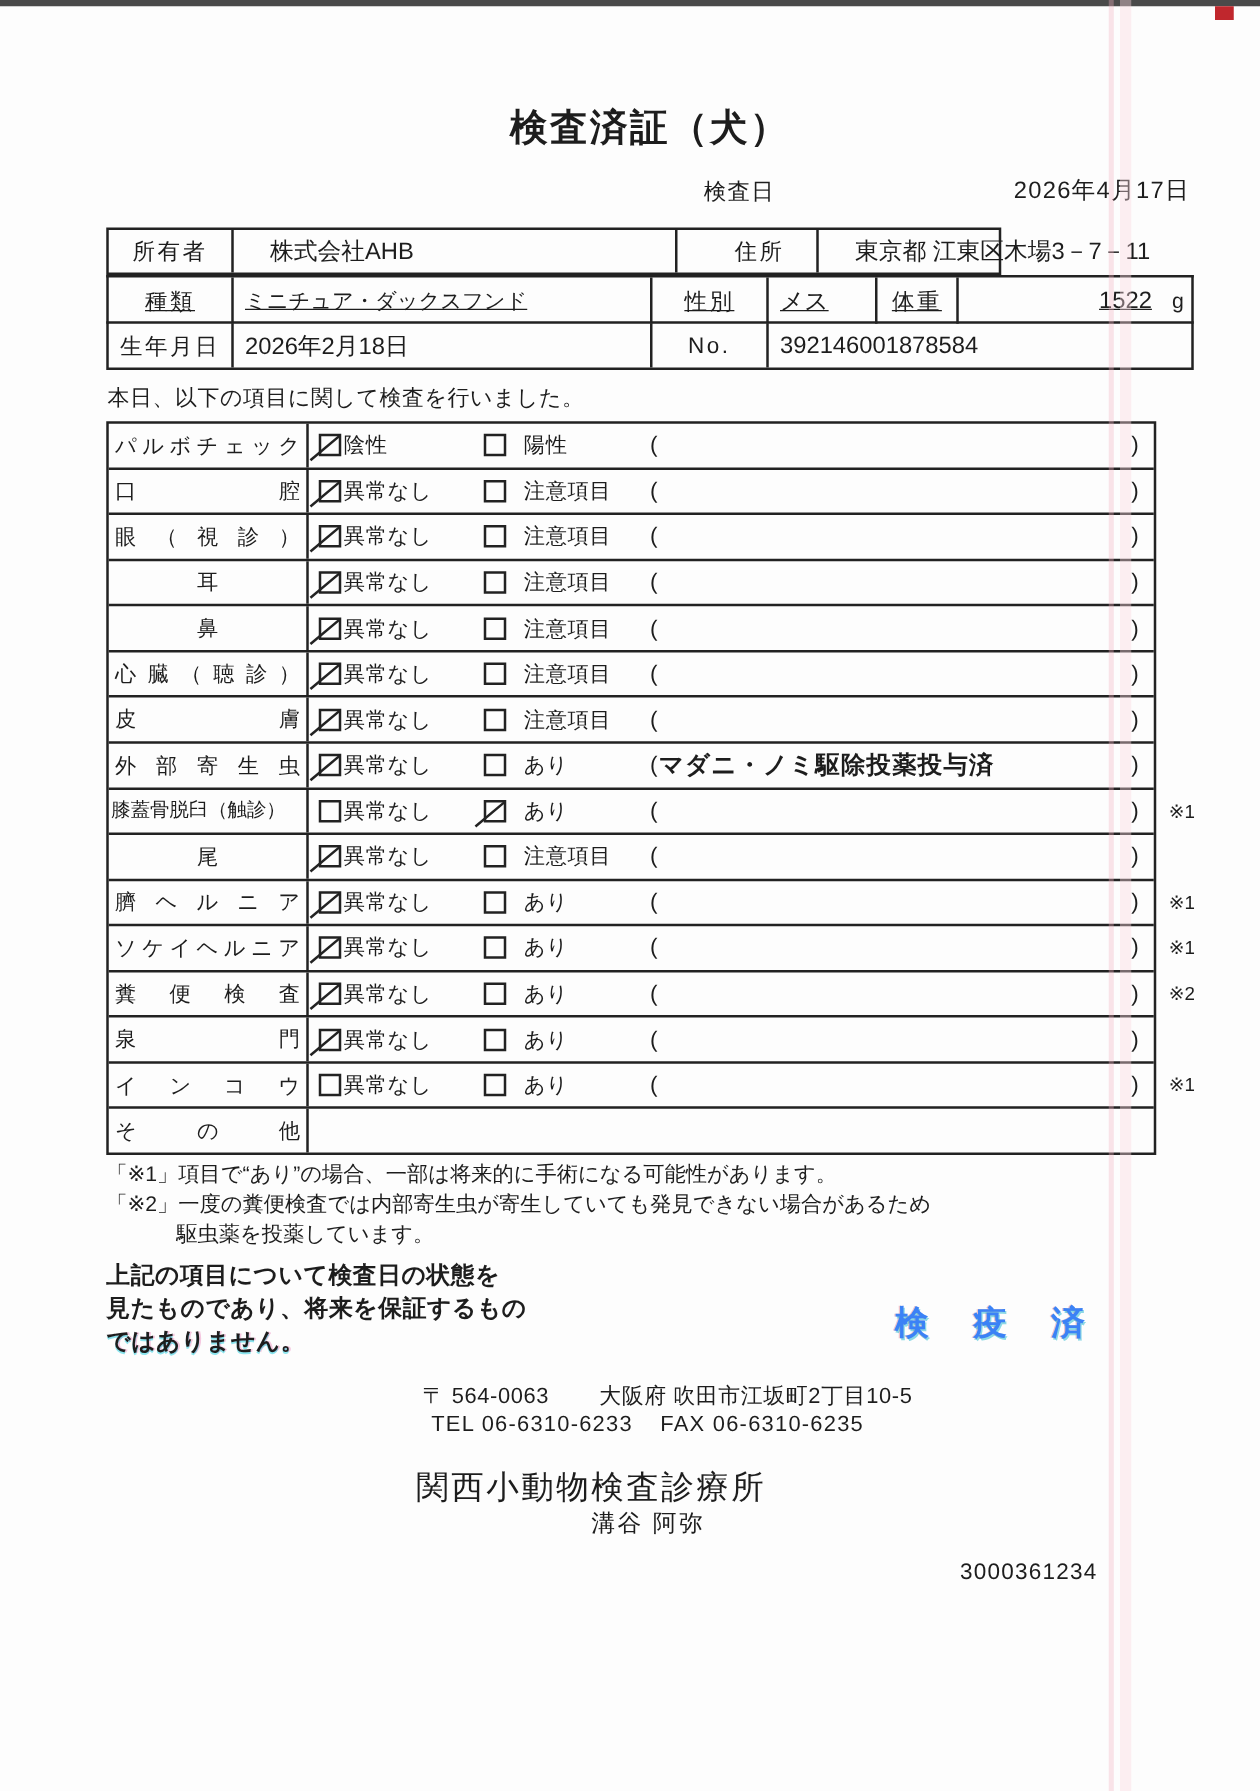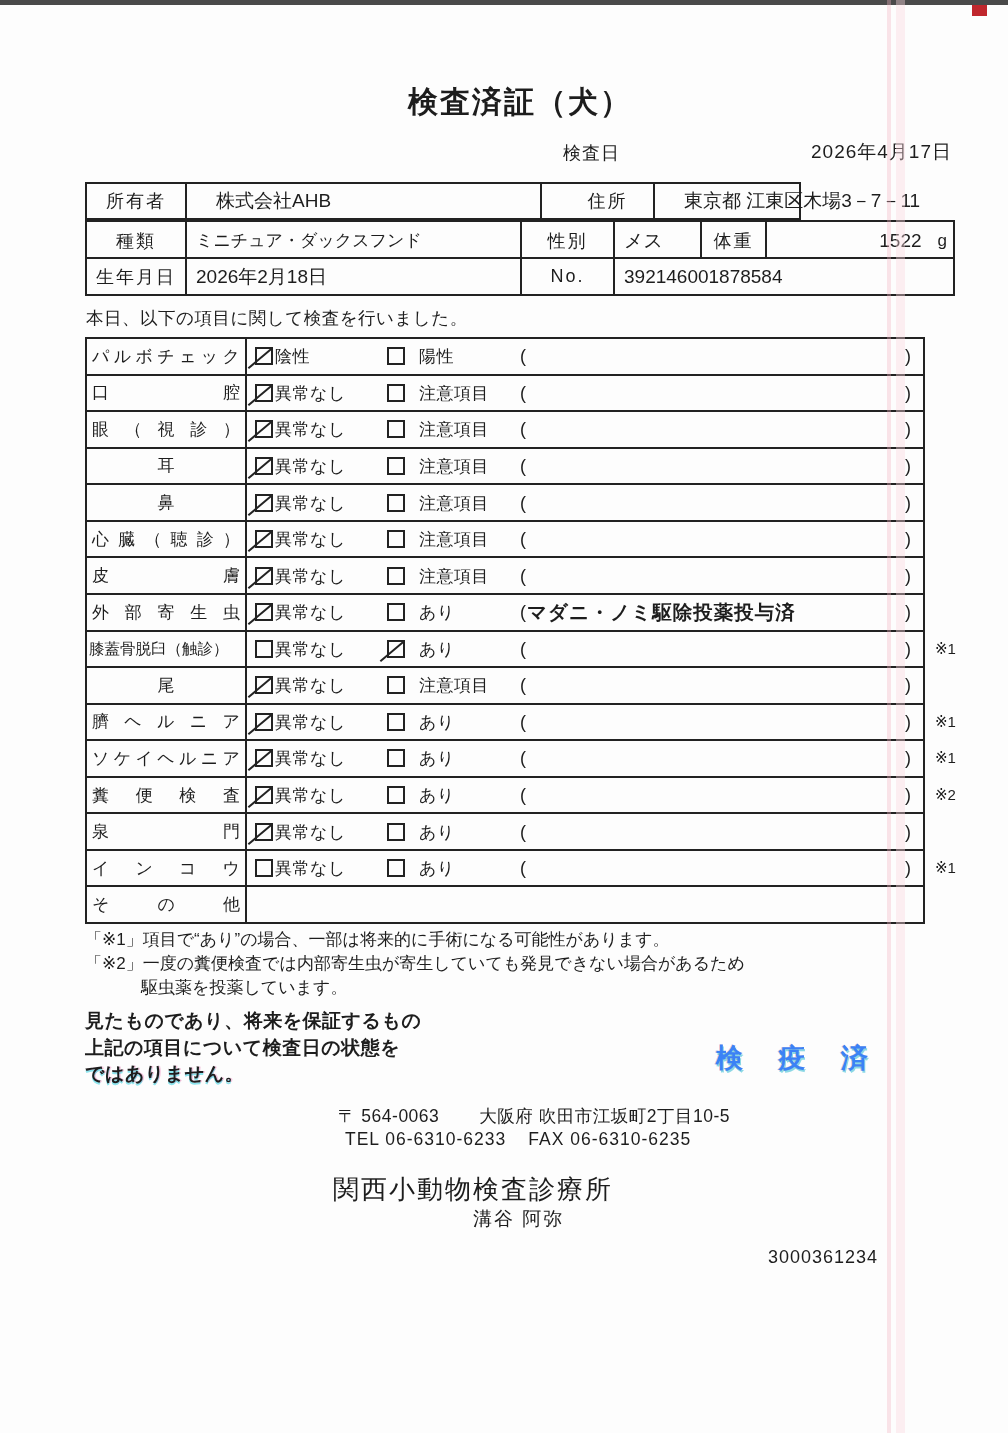--- a/index.html
+++ b/index.html
@@ -23,21 +23,21 @@
   .grid-tbl{position:absolute;left:85px;border:2px solid #222;box-sizing:border-box;display:grid;}
   .gcell{border-right:2px solid #222;display:flex;align-items:center;box-sizing:border-box;
     font-size:19px;overflow:hidden;white-space:nowrap;}
   .gcell:last-child{border-right:none;}
   .gcell.lab{justify-content:center;letter-spacing:2px;font-size:18px;}
   .gcell.val{padding-left:9px;}
   .gcell.val-sm{padding-left:9px;font-size:17px;letter-spacing:0;}
   .gcell.num{justify-content:flex-end;padding-right:10px;}
   .unit{margin-left:16px;font-size:17px;}
   .tbl-owner{top:182px;width:716px;height:38px;grid-template-columns:100px 335px 93px 342px;gap:20px;}
-  .tbl-petA{top:220px;width:870px;height:39px;grid-template-columns:100px 335px 93px 87px 65px 190px;border-bottom:none;}
+  .tbl-petA{top:220px;width:870px;height:39px;grid-template-columns:100px 335px 93px 87px 65px 190px;border-bottom:none;text-decoration:underline;}
   .tbl-petB{top:257px;width:870px;height:39px;grid-template-columns:100px 335px 93px 342px;}
 
   .intro{position:absolute;left:86px;top:306px;font-size:17.5px;font-weight:500;letter-spacing:0.5px;}
 
   .exam-table{position:absolute;left:85px;top:337px;width:840px;height:587px;
     border:2px solid #222;box-sizing:border-box;display:flex;flex-direction:column;}
   .row{flex:1;display:flex;position:relative;}
   .row:not(:last-child){border-bottom:2px solid #222;}
   .cell-label{width:160px;border-right:2px solid #222;display:flex;align-items:center;box-sizing:border-box;}
   .lbl{font-size:17px;line-height:1;}
@@ -352,22 +352,22 @@
       </div>
     </div>
 
   <div class="footnotes">
     <div>「※1」項目で“あり”の場合、一部は将来的に手術になる可能性があります。</div>
     <div>「※2」一度の糞便検査では内部寄生虫が寄生していても発見できない場合があるため</div>
     <div class="indent">駆虫薬を投薬しています。</div>
   </div>
 
   <div class="statement">
+    <div>上記の項目について検査日の状態を</div>
     <div>見たものであり、将来を保証するもの</div>
-    <div>上記の項目について検査日の状態を</div>
     <div class="fringe">ではありません。</div>
   </div>
 
   <div class="stamp">検 疫 済</div>
 
   <div class="postal-line">
     <span>〒 564-0063</span><span class="gap"></span><span>大阪府 吹田市江坂町2丁目10-5</span>
   </div>
   <div class="tel-line">
     <span>TEL 06-6310-6233</span><span class="gap"></span><span>FAX 06-6310-6235</span>

